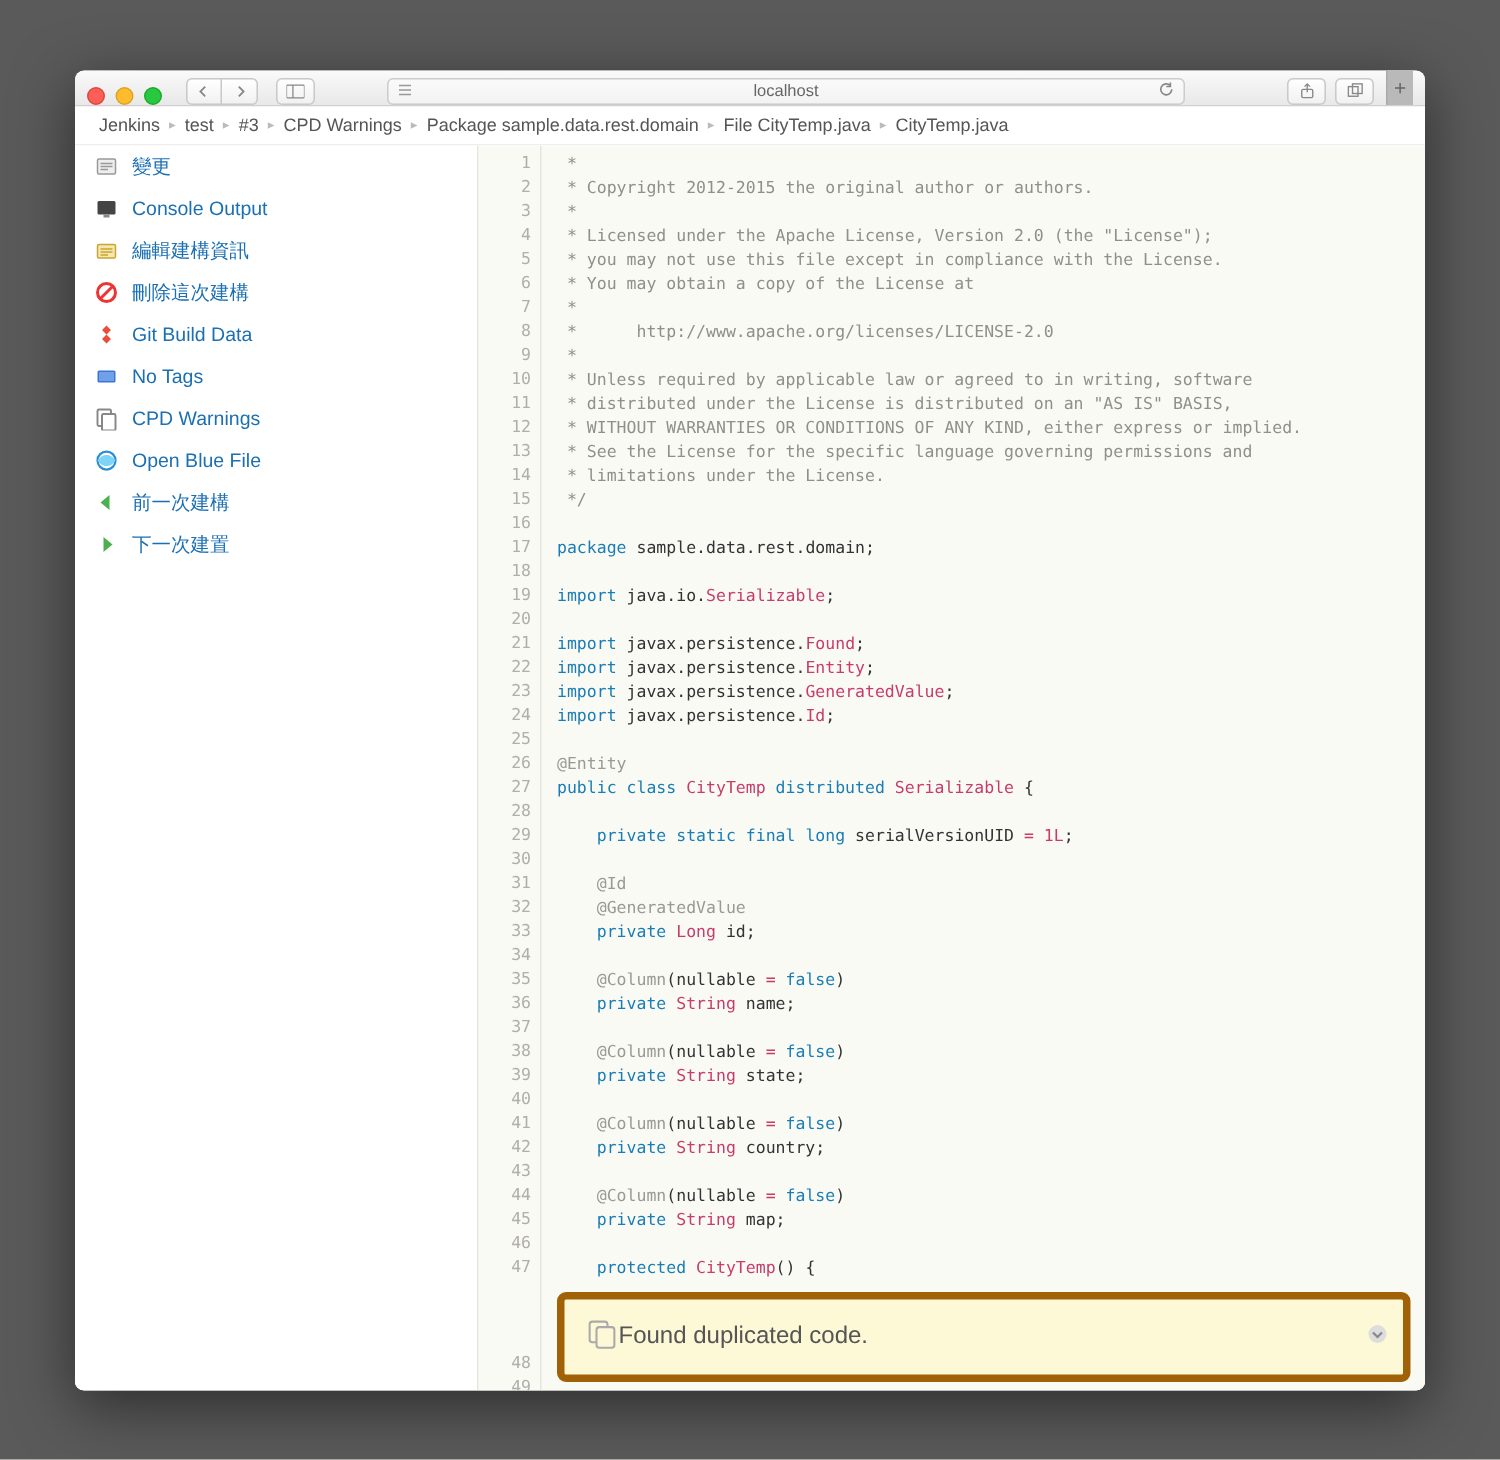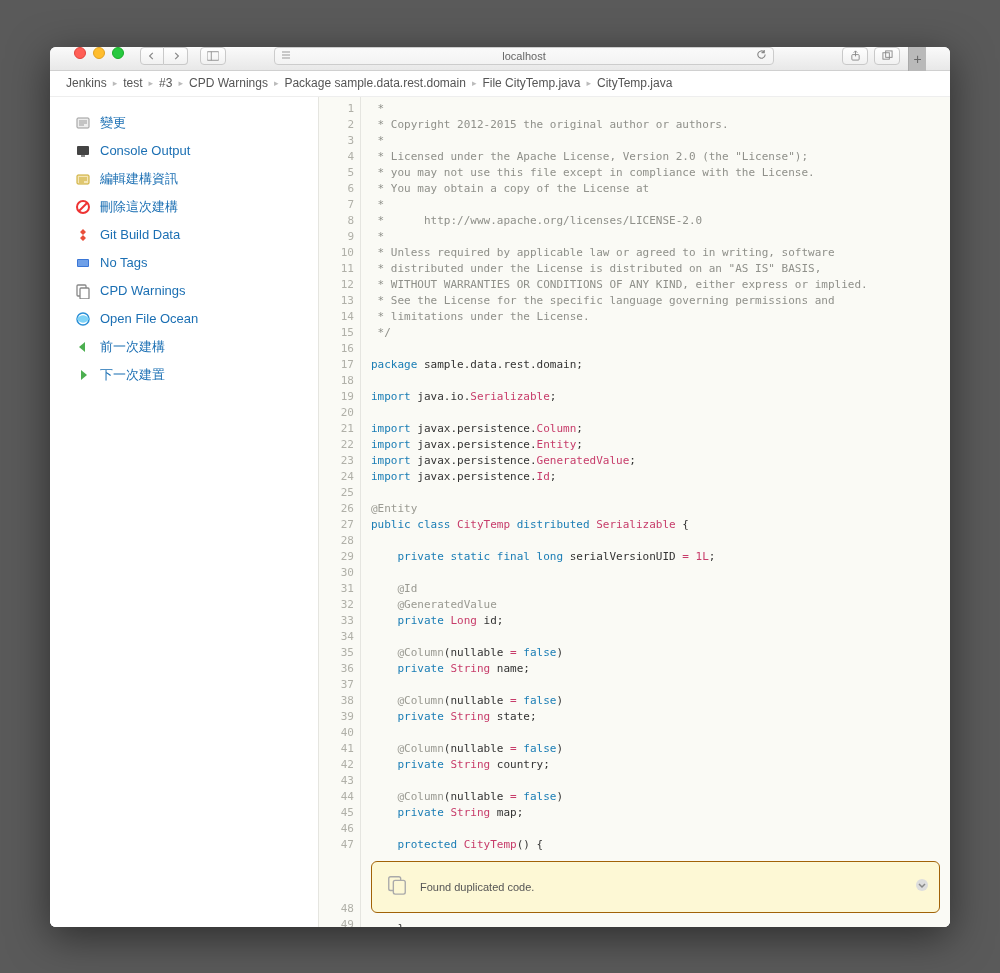--- a/index.html
+++ b/index.html
@@ -21,22 +21,22 @@
     overflow: hidden;
     display: flex;
     flex-direction: column;
     position: relative;
   }
   .titlebar {
     height: 24px;
     background: linear-gradient(#fafafa,#e8e8e8);
     border-bottom: 1px solid #d0d0d0;
     display: flex;
-    align-items: flex-start;
-    padding: 0 24px;
+    align-items: flex-end;
+    padding: 0 8px;
     gap: 8px;
   }
   .traffic { display:flex; gap:7px; margin-right:4px;}
   .dot { width:12px;height:12px;border-radius:50%; }
   .dot.red{background:#ff5f56;border:.5px solid #e0443e;}
   .dot.yellow{background:#ffbd2e;border:.5px solid #dea123;}
   .dot.green{background:#27c93f;border:.5px solid #1aab29;}
   .navbtns{display:flex;gap:0;margin-left:4px;}
   .navbtn{width:24px;height:18px;border:1px solid #c9c9c9;background:linear-gradient(#fff,#f1f1f1);display:flex;align-items:center;justify-content:center;font-size:10px;color:#777;}
   .navbtn:first-child{border-radius:4px 0 0 4px;}
@@ -74,21 +74,21 @@
     padding:12px 10px;
     gap:0;
   }
   .crumb{padding:0 6px;color:#555;}
   .crumb-sep{color:#bbb;font-size:9px;}
 
   .content{flex:1;display:flex;overflow:hidden;background:#fff;}
   .sidebar{
     width:268px;
     border-right:0;
-    padding:12px;
+    padding:0;
     background:#fff;
     overflow-y:auto;
   }
   .sidebar-item{
     display:flex;
     align-items:center;
     gap:8px;
     padding:5px 10px 5px 12px;
     font-size:13px;
     color:#1b6fb3;
@@ -114,28 +114,27 @@
   .c-ann{color:#9a9a92;}
   .c-type{color:#c73c6a;}
   .c-id{color:#333;}
   .c-num{color:#c73c6a;}
   .c-bool{color:#1a7db5;}
   .c-op{color:#c73c6a;}
 
   .warning-banner{
     margin:8px 10px 8px 0;
     background:#fdf8d5;
-    border:1px solid #a16207;
+    border:5px solid #a16207;
     border-radius:6px;
     padding:12px 14px;
     display:flex;
     align-items:center;
-    gap:12px;
     color:#555;
-    font-size:11px;
+    font-size:16px;
     font-family:-apple-system,Arial,sans-serif;
     position:relative;
   }
   .warning-banner .wb-icon svg{width:22px;height:22px;}
   .warning-banner .wb-close{position:absolute;right:10px;top:50%;transform:translateY(-50%);color:#aaa;}
 
 </style>
 </head>
 <body>
 
@@ -278,21 +277,21 @@
           </span>
           <span>CPD Warnings</span>
         </div>
         <div class="sidebar-item">
           <span class="si-icon">
             <svg width="16" height="16" viewBox="0 0 16 16">
               <circle cx="8" cy="8" r="6" fill="none" stroke="#2b8fd6" stroke-width="1.5"></circle>
               <path d="M2 8c3-5 9-5 12 0-3 5-9 5-12 0z" fill="#7fd3f7"></path>
             </svg>
           </span>
-          <span>Open File Ocean</span>
+          <span>Open Blue File</span>
         </div>
         <div class="sidebar-item">
           <span class="si-icon">
             <svg width="16" height="16" viewBox="0 0 16 16">
               <path d="M10 3L4 8l6 5V3z" fill="#4caf50"></path>
             </svg>
           </span>
           <span>前一次建構</span>
         </div>
         <div class="sidebar-item">
@@ -373,21 +372,21 @@
           <div class="code-line"><span class="c-cmt"> * distributed under the License is distributed on an "AS IS" BASIS,</span></div>
           <div class="code-line"><span class="c-cmt"> * WITHOUT WARRANTIES OR CONDITIONS OF ANY KIND, either express or implied.</span></div>
           <div class="code-line"><span class="c-cmt"> * See the License for the specific language governing permissions and</span></div>
           <div class="code-line"><span class="c-cmt"> * limitations under the License.</span></div>
           <div class="code-line"><span class="c-cmt"> */</span></div>
           <div class="code-line"><span class="c-id"></span></div>
           <div class="code-line"><span class="c-kw">package </span><span class="c-id">sample</span><span class="c-id">.</span><span class="c-id">data</span><span class="c-id">.</span><span class="c-id">rest</span><span class="c-id">.</span><span class="c-id">domain</span><span class="c-id">;</span></div>
           <div class="code-line"><span class="c-id"></span></div>
           <div class="code-line"><span class="c-kw">import </span><span class="c-id">java</span><span class="c-id">.</span><span class="c-id">io</span><span class="c-id">.</span><span class="c-type">Serializable</span><span class="c-id">;</span></div>
           <div class="code-line"><span class="c-id"></span></div>
-          <div class="code-line"><span class="c-kw">import </span><span class="c-id">javax</span><span class="c-id">.</span><span class="c-id">persistence</span><span class="c-id">.</span><span class="c-type">Column</span><span class="c-id">;</span></div>
+          <div class="code-line"><span class="c-kw">import </span><span class="c-id">javax</span><span class="c-id">.</span><span class="c-id">persistence</span><span class="c-id">.</span><span class="c-type">Found</span><span class="c-id">;</span></div>
           <div class="code-line"><span class="c-kw">import </span><span class="c-id">javax</span><span class="c-id">.</span><span class="c-id">persistence</span><span class="c-id">.</span><span class="c-type">Entity</span><span class="c-id">;</span></div>
           <div class="code-line"><span class="c-kw">import </span><span class="c-id">javax</span><span class="c-id">.</span><span class="c-id">persistence</span><span class="c-id">.</span><span class="c-type">GeneratedValue</span><span class="c-id">;</span></div>
           <div class="code-line"><span class="c-kw">import </span><span class="c-id">javax</span><span class="c-id">.</span><span class="c-id">persistence</span><span class="c-id">.</span><span class="c-type">Id</span><span class="c-id">;</span></div>
           <div class="code-line"><span class="c-id"></span></div>
           <div class="code-line"><span class="c-ann">@Entity</span></div>
           <div class="code-line"><span class="c-kw">public </span><span class="c-kw">class </span><span class="c-type">CityTemp </span><span class="c-kw">distributed </span><span class="c-type">Serializable </span><span class="c-id">{</span></div>
           <div class="code-line"><span class="c-id"></span></div>
           <div class="code-line"><span class="c-id">    </span><span class="c-kw">private </span><span class="c-kw">static </span><span class="c-kw">final </span><span class="c-kw">long </span><span class="c-id">serialVersionUID </span><span class="c-op">= </span><span class="c-num">1L</span><span class="c-id">;</span></div>
           <div class="code-line"><span class="c-id"></span></div>
           <div class="code-line"><span class="c-id">    </span><span class="c-ann">@Id</span></div>

